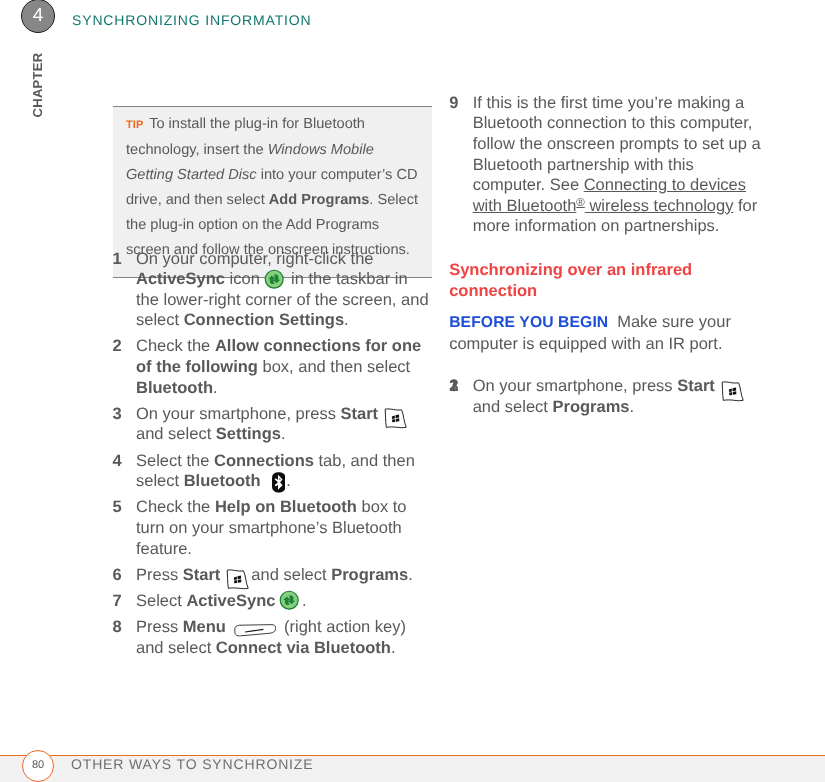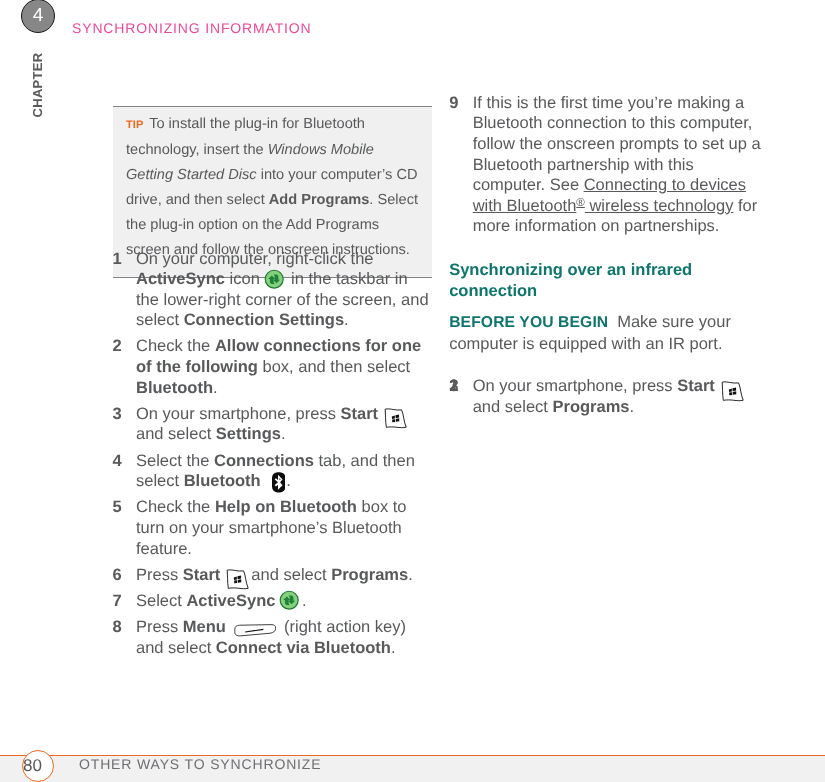--- a/index.html
+++ b/index.html
@@ -9,21 +9,21 @@
        -webkit-font-smoothing:antialiased;text-rendering:geometricPrecision;}
   .page{position:absolute;left:0;top:0;width:825px;height:782px;}
 
   
   .chapter-badge{position:absolute;left:21px;top:-1px;width:34px;height:34px;border-radius:50%;
      background:#878787;border:1.6px solid #1b1b1b;box-sizing:border-box;color:#fff;
      font-size:19px;line-height:32px;text-align:center;}
   .chapter-label{position:absolute;left:-2px;top:77.5px;width:80px;text-align:center;
      transform:rotate(-90deg);transform-origin:50% 50%;font-weight:bold;font-size:13px;
      letter-spacing:0.3px;color:#58595b;line-height:14px;}
-  .running-head{position:absolute;left:72px;top:20px;font-size:14px;letter-spacing:0.85px;color:#ec4899;}
+  .running-head{position:absolute;left:72px;top:12px;font-size:14px;letter-spacing:0.85px;color:#0f766e;}
 
   
   .col{position:absolute;}
   .col-left{left:112.5px;top:248.5px;width:317px;}
   .col-right{left:449.2px;top:92.8px;width:319.5px;}
 
   
   .tipbox{position:absolute;left:113px;top:106px;width:319px;background:#f0f0f0;
      border-top:1.6px solid #808285;border-bottom:1.6px solid #808285;box-sizing:border-box;}
   .tipbox .inner{padding:5.2px 10px 13.8px 13px;font-size:14.6px;line-height:25px;color:#58595b;}
@@ -31,35 +31,35 @@
      position:relative;top:-0.5px;margin-right:5.6px;}
 
   
   ol.steps{margin:0;padding:0;list-style:none;}
   ol.steps li{position:relative;padding-left:23.5px;margin-bottom:5.6px;font-size:16.5px;
       line-height:20.6px;color:#58595b;}
   ol.steps li .num{position:absolute;left:0;top:0;font-weight:bold;color:#58595b;}
   ol.steps li .num.wide{left:-2px;}
   b,strong{font-weight:bold;color:#58595b;}
   i,em{font-style:italic;}
-  .h3{font-weight:bold;font-size:16.5px;line-height:20.6px;color:#0f766e;margin-top:23.3px;}
+  .h3{font-weight:bold;font-size:16.5px;line-height:20.6px;color:#ef4444;margin-top:23.3px;}
   p.body{font-size:16.5px;line-height:20.6px;margin:0;color:#58595b;}
   #intro-par{margin-top:5.5px;}
   #before-par{margin-top:11px;}
   #right-steps-bottom{margin-top:21.4px;}
-  .byb{color:#0f766e;font-weight:bold;font-size:15.7px;letter-spacing:0.1px;margin-right:4.3px;}
+  .byb{color:#1d4ed8;font-weight:bold;font-size:15.7px;letter-spacing:0.1px;margin-right:4.3px;}
   .sup{font-size:11.5px;position:relative;top:-5.2px;line-height:0;}
 
   
   .footer-band{position:absolute;left:0;top:756px;width:825px;height:26px;background:#f1f1f1;}
   .footer-rule{position:absolute;left:0;top:754.5px;width:825px;height:1.6px;background:#ec6a23;}
   .page-badge{position:absolute;left:22px;top:750px;width:32px;height:32px;border-radius:50%;
      background:#fff;border:1.5px solid #ec6a23;box-sizing:border-box;color:#58595b;
-     font-size:17px;line-height:29px;}
-  .footer-text{position:absolute;left:79px;top:756px;font-size:14px;letter-spacing:0.85px;color:#6d6e71;}
+     font-size:11px;line-height:29px;text-align:center;}
+  .footer-text{position:absolute;left:71px;top:756px;font-size:14px;letter-spacing:0.85px;color:#6d6e71;}
 
   
   .icon{display:inline-block;vertical-align:baseline;position:relative;height:0;overflow:visible;
         line-height:0;font-size:0;}
   .icon svg{display:block;position:absolute;left:0;}
   .activesync-icon{width:20.4px;margin:0 2.5px 0 -0.8px;}
   .activesync-icon svg{width:20.4px;height:20.4px;top:-15.6px;}
   .start-key-icon{width:21.5px;margin:0 1px 0 -0.7px;}
   .start-key-icon svg{width:25.5px;height:24.5px;top:-11.5px;left:1.2px;}
   .bluetooth-icon{width:13.3px;margin:0 1.5px 0 6.3px;}

